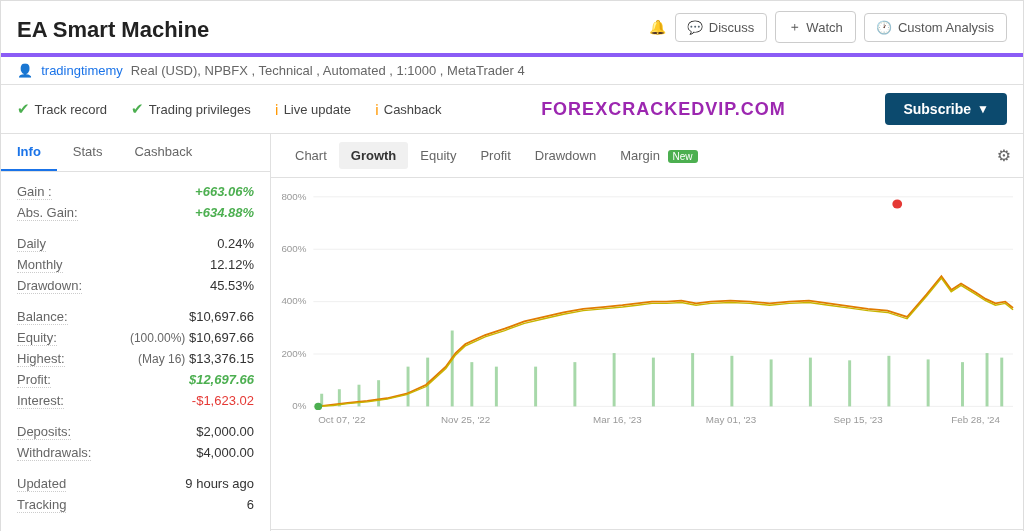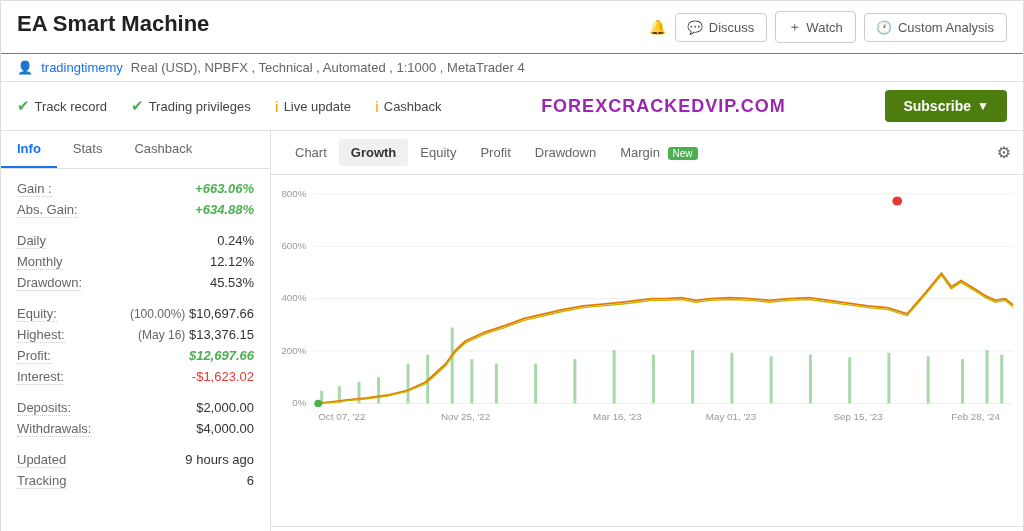--- a/index.html
+++ b/index.html
@@ -1,40 +1,40 @@
 <!DOCTYPE html>
 <html><head>
   <meta charset="utf-8">
   <style>
     * { box-sizing: border-box; margin: 0; padding: 0; }
     body { font-family: Arial, sans-serif; font-size: 13px; background: #f5f5f5; color: #333; }
 
     .page-wrapper { width: 1024px; min-height: 531px; background: #fff; border: 1px solid #ddd; }
 
     
-    .header { display: flex; align-items: flex-start; padding: 10px 16px; border-bottom: 1px solid #8b5cf6; background: #fff; }
+    .header { display: flex; align-items: flex-end; padding: 10px 16px; border-bottom: 4px solid #8b5cf6; background: #fff; }
     .header-title { font-size: 22px; font-weight: bold; color: #222; flex: 1; }
     .header-actions { display: flex; gap: 8px; align-items: center; }
     .btn-icon { display: flex; align-items: center; gap: 5px; padding: 6px 12px; border: 1px solid #ccc; border-radius: 4px; background: #fff; cursor: pointer; font-size: 13px; color: #555; }
     .btn-watch { background: #fff; }
     .btn-custom { background: #fff; }
     .bell-icon { color: #999; font-size: 14px; }
 
     
     .user-row { display: flex; align-items: center; padding: 6px 16px; border-bottom: 1px solid #e0e0e0; background: #fff; gap: 8px; }
     .user-link { color: #1a73e8; text-decoration: none; font-size: 13px; }
     .user-details { color: #666; font-size: 13px; }
 
     
     .status-bar { display: flex; align-items: center; padding: 8px 16px; border-bottom: 1px solid #e0e0e0; background: #fff; gap: 24px; }
     .status-item { display: flex; align-items: center; gap: 5px; font-size: 13px; color: #444; }
     .status-check { color: #4caf50; font-size: 15px; }
     .status-warn { color: #ff9800; font-size: 15px; }
     .watermark { flex: 1; text-align: center; font-size: 18px; font-weight: bold; color: #9c27b0; letter-spacing: 1px; }
-    .btn-subscribe { background: #4d7c0f; color: #fff; border: none; border-radius: 4px; padding: 8px 18px; font-size: 14px; font-weight: bold; cursor: pointer; display: flex; align-items: center; gap: 6px; text-align: center; }
+    .btn-subscribe { background: #0c4a6e; color: #fff; border: none; border-radius: 4px; padding: 8px 18px; font-size: 14px; font-weight: bold; cursor: pointer; display: flex; align-items: center; gap: 6px; text-align: center; }
     .btn-subscribe .chevron { font-size: 12px; }
 
     
     .main-content { display: flex; min-height: 400px; }
 
     
     .left-panel { width: 270px; border-right: 1px solid #e0e0e0; background: #fff; flex-shrink: 0; }
     .tabs-row { display: flex; border-bottom: 1px solid #e0e0e0; }
     .tab { padding: 10px 16px; cursor: pointer; font-size: 13px; color: #666; border-bottom: 2px solid transparent; }
     .tab.active { color: #1a73e8; border-bottom: 2px solid #1a73e8; font-weight: bold; }
@@ -140,20 +140,24 @@
         </div>
         <div class="stat-row">
           <span class="stat-label">Monthly</span>
           <span class="stat-value">12.12%</span>
         </div>
         <div class="stat-row">
           <span class="stat-label">Drawdown:</span>
           <span class="stat-value">45.53%</span>
         </div>
         <div class="stat-divider"></div>
+        <div class="stat-row">
+          <span class="stat-label">Balance:</span>
+          <span class="stat-value">$10,697.66</span>
+        </div>
         <div class="stat-row">
           <span class="stat-label">Equity:</span>
           <span class="stat-value">
             <span style="color:#666;font-size:12px">(100.00%)</span> $10,697.66
           </span>
         </div>
         <div class="stat-row">
           <span class="stat-label">Highest:</span>
           <span class="stat-value">
             <span style="color:#666;font-size:12px">(May 16)</span> $13,376.15

